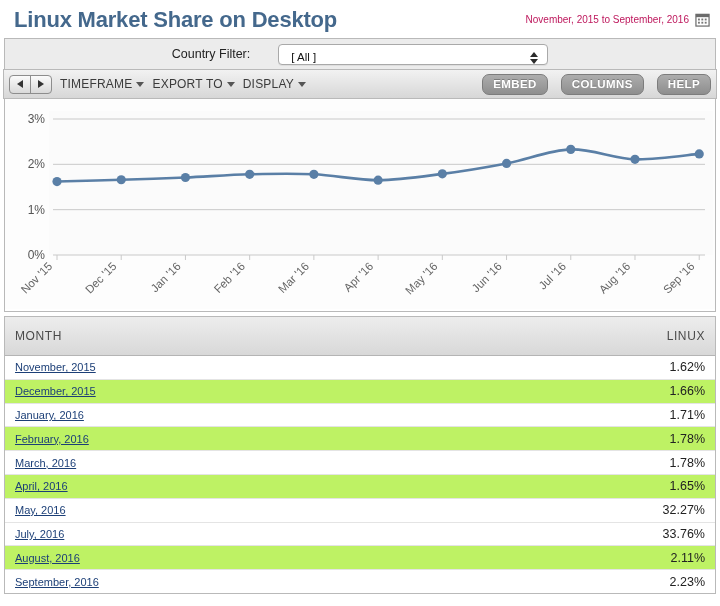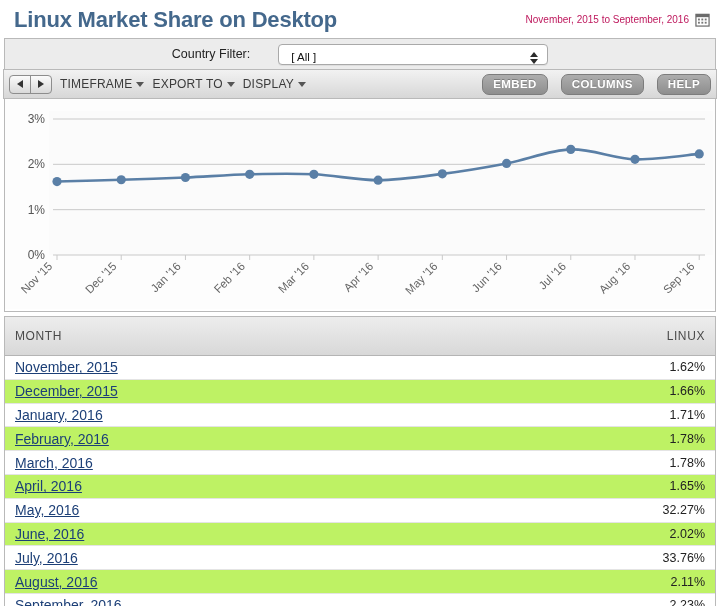--- a/index.html
+++ b/index.html
@@ -211,21 +211,21 @@
   table.data td {
     height: 22.8px;
     font-size: 12.5px;
     padding: 0 10px;
     border-bottom: 1px solid #e4e4e4;
   }
   table.data tr:last-child td { border-bottom: none; }
   td.month a {
     color: #1c3f77;
     text-decoration: underline;
-    font-size: 14px;
+    font-size: 11px;
   }
   td.value {
     text-align: right;
     color: #222;
   }
   tr.odd td { background: #ffffff; }
   tr.even td { background: #bef264; }
 </style>
 </head>
 <body>
@@ -415,24 +415,20 @@
             <td class="value">1.78%</td>
           </tr>
           <tr class="even">
             <td class="month"><a href="#">April, 2016</a></td>
             <td class="value">1.65%</td>
           </tr>
           <tr class="odd">
             <td class="month"><a href="#">May, 2016</a></td>
             <td class="value">32.27%</td>
           </tr>
-          <tr class="even">
-            <td class="month"><a href="#">June, 2016</a></td>
-            <td class="value">2.02%</td>
-          </tr>
           <tr class="odd">
             <td class="month"><a href="#">July, 2016</a></td>
             <td class="value">33.76%</td>
           </tr>
           <tr class="even">
             <td class="month"><a href="#">August, 2016</a></td>
             <td class="value">2.11%</td>
           </tr>
           <tr class="odd">
             <td class="month"><a href="#">September, 2016</a></td>

